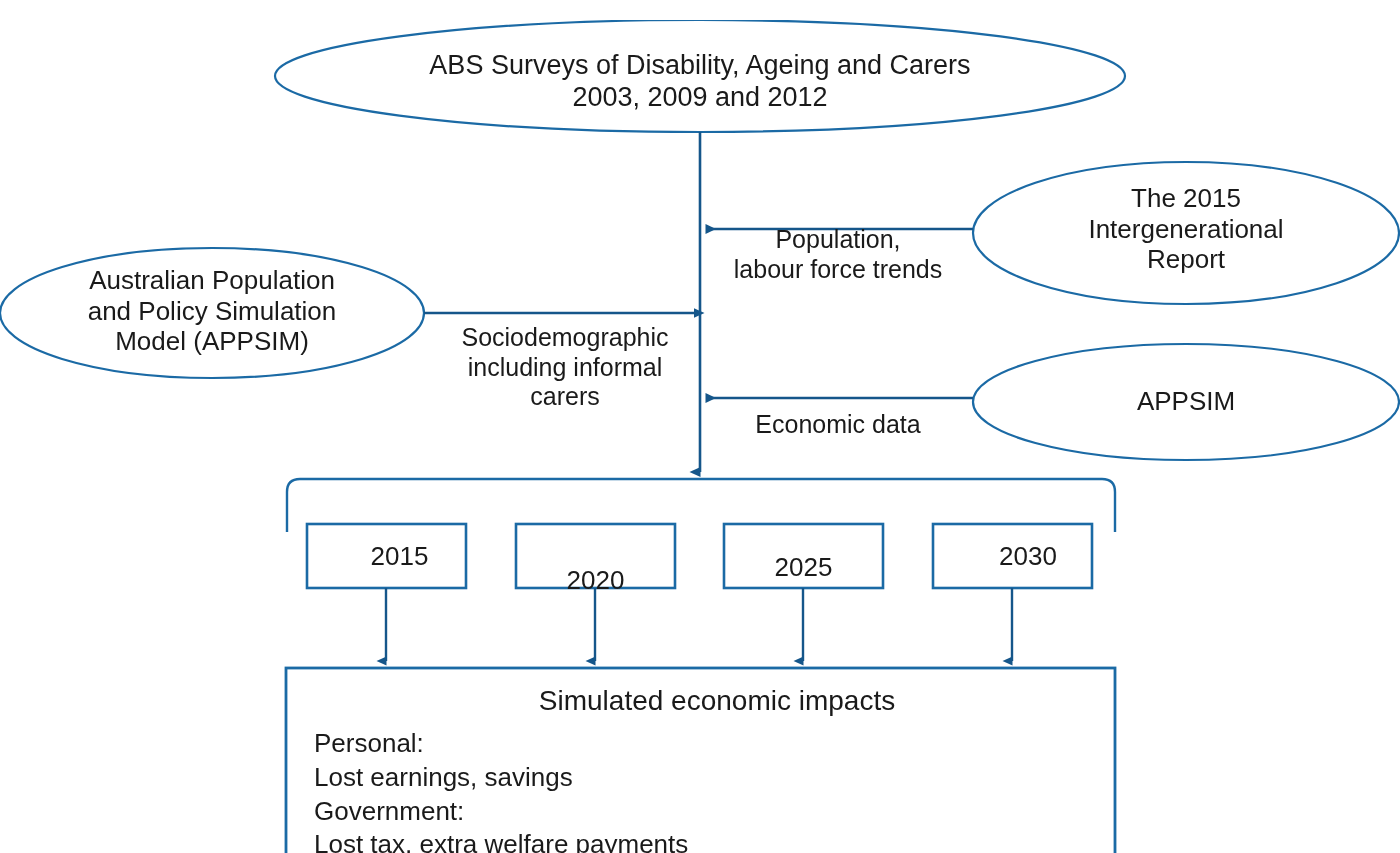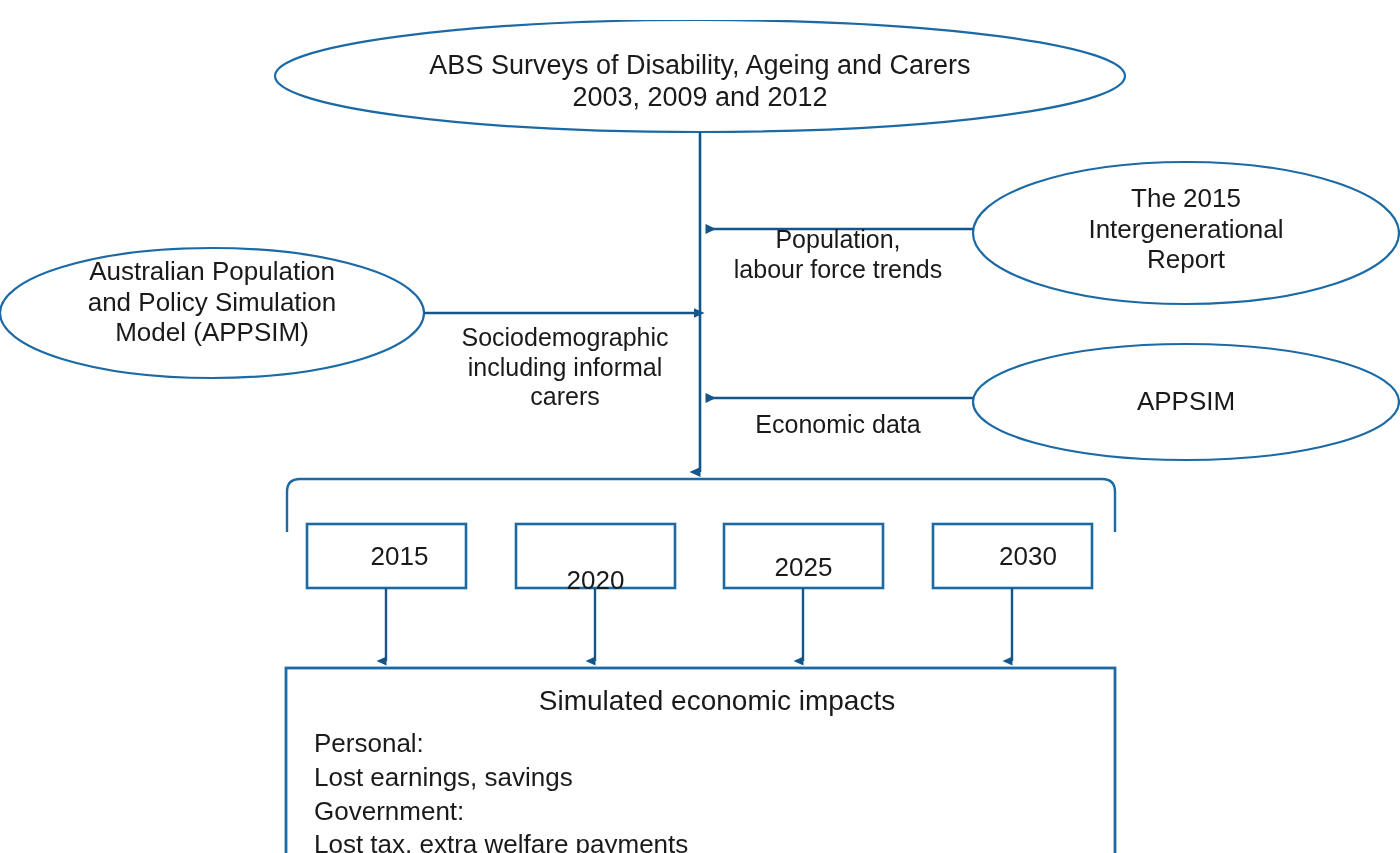--- a/index.html
+++ b/index.html
@@ -97,21 +97,21 @@
     <rect x="286" y="648" width="829" height="202" fill="#ffffff" stroke="#1b6aa5" stroke-width="2.8"></rect>
   </svg>
 
   <div class="txt node-label-lg" style="left:275px; top:30px; width:850px;">ABS Surveys of Disability, Ageing and Carers
 2003, 2009 and 2012</div>
 
   <div class="txt node-label-md" style="left:973px; top:163px; width:426px;">The 2015
 Intergenerational
 Report</div>
 
-  <div class="txt node-label-md" style="left:0px; top:236px; width:424px;">Australian Population
+  <div class="txt node-label-md" style="left:0px; top:245px; width:424px;">Australian Population
 and Policy Simulation
 Model (APPSIM)</div>
 
   <div class="txt node-label-md" style="left:973px; top:366px; width:426px;">APPSIM</div>
 
   <div class="txt edge-label" style="left:715px; top:205px; width:246px;">Population,
 labour force trends</div>
 
   <div class="txt edge-label" style="left:715px; top:390px; width:246px;">Economic data</div>
 

